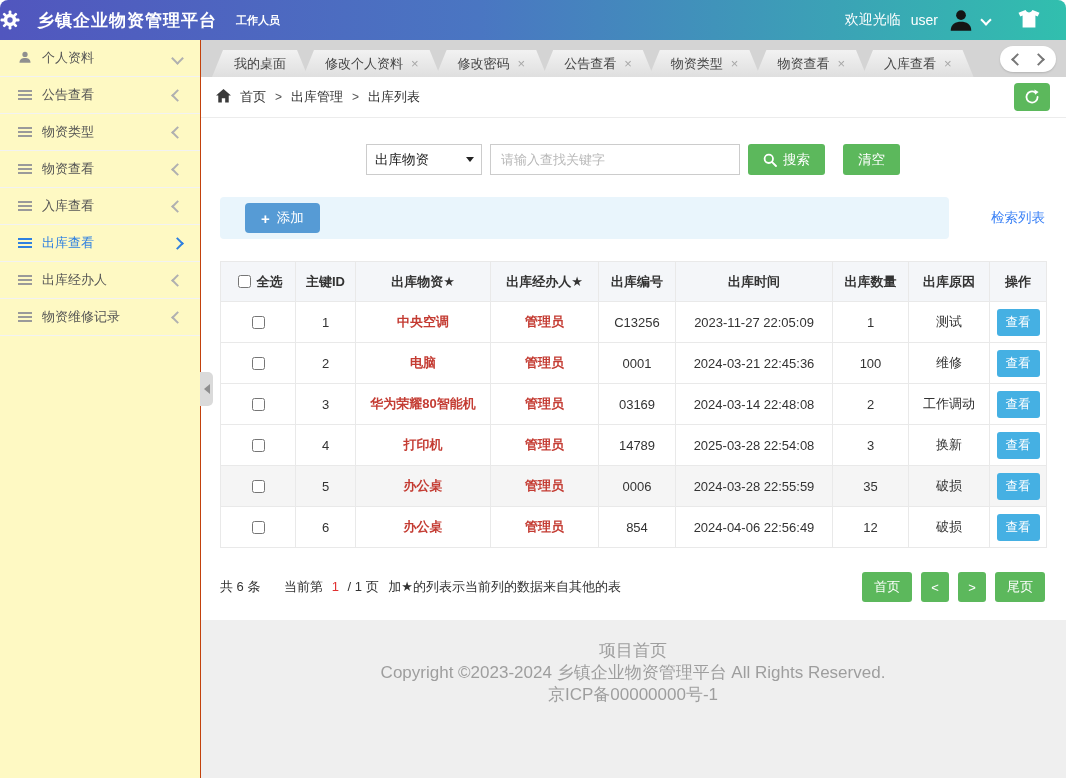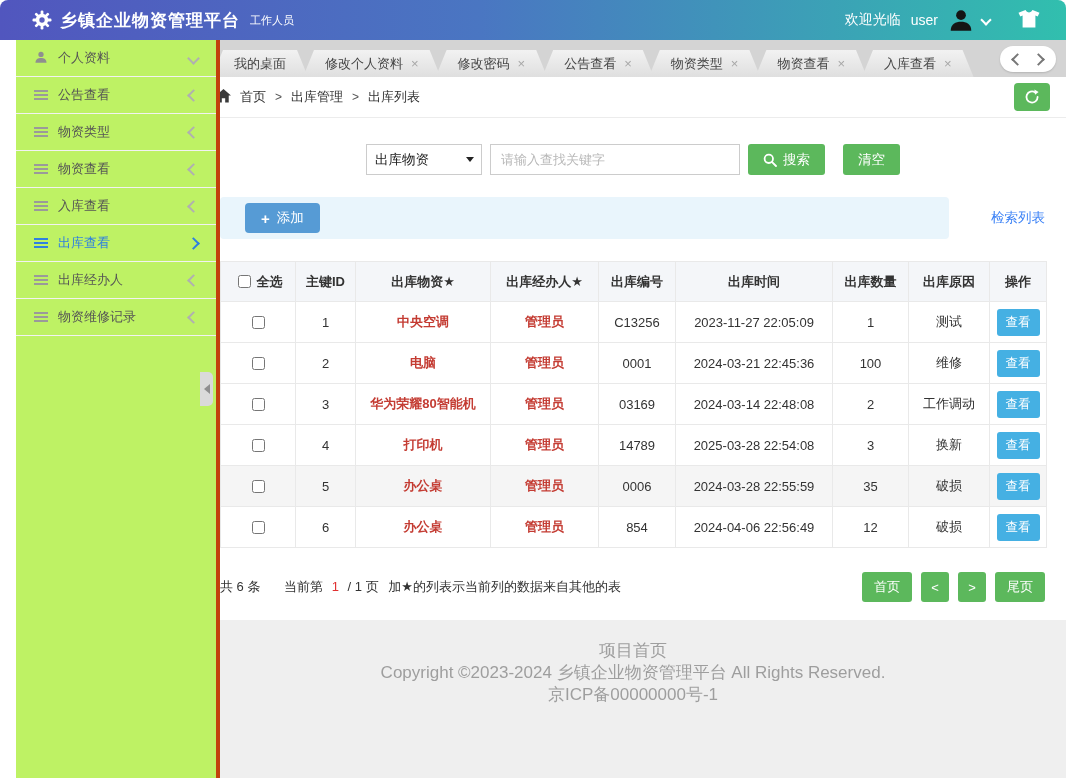--- a/index.html
+++ b/index.html
@@ -3,36 +3,36 @@
 <meta charset="utf-8">
 <style>
   html,body{margin:0;padding:0;}
   body{font-family:"Liberation Sans","DejaVu Sans",sans-serif;background:#fff;}
   .page{position:relative;width:1066px;height:778px;overflow:hidden;background:#fff;}
 
   
   .header{position:absolute;top:0;left:0;right:0;height:40px;
     background:linear-gradient(90deg,#5156be 0%,#4a76c2 45%,#31bfae 100%);
     border-radius:8px 8px 0 0;display:flex;align-items:center;color:#fff;z-index:10;}
-  .brand{display:flex;align-items:center;padding-left:32px;gap:8px;}
+  .brand{display:flex;align-items:center;padding-left:0;gap:17px;}
   .brand-title{font-size:17px;font-weight:bold;letter-spacing:1px;}
-  .brand-sub{font-size:11px;font-weight:normal;margin-left:2px;margin-top:0;}
+  .brand-sub{font-size:11px;font-weight:bold;margin-left:2px;margin-top:0;}
   .header-right{margin-left:auto;display:flex;align-items:center;padding-right:26px;font-size:14px;}
   .welcome{margin-right:10px;}
   .username{margin-right:10px;}
   .avatar{display:inline-flex;margin-right:8px;}
   .hdr-chev{margin-right:28px;}
   .chev{display:inline-block;width:7px;height:7px;border-left:2px solid #b0b0b0;border-bottom:2px solid #b0b0b0;}
   .chev[data-dir="down"]{transform:rotate(-45deg);}
   .chev[data-dir="left"]{transform:rotate(45deg);}
   .chev[data-dir="right"]{transform:rotate(-135deg);}
   .chev.white{border-color:#fff;width:6px;height:6px;}
 
   
-  .sidebar{position:absolute;top:40px;left:16px;width:200px;bottom:0;background:#bef264;border-right:4px solid #c2410c;z-index:5;}
+  .sidebar{position:absolute;top:40px;left:0;width:200px;bottom:0;background:#fef9c3;border-right:1px solid #c2410c;z-index:5;}
   .side-item{height:36px;display:flex;align-items:center;padding:0 18px;border-bottom:1px solid #f2f2f2;color:#555;font-size:13px;cursor:pointer;}
   .side-item .side-label{margin-left:10px;}
   .side-item .side-arrow{margin-left:auto;}
   .icon-menu{width:14px;height:2px;background:#9a9a9a;position:relative;display:inline-block;flex:0 0 auto;}
   .icon-menu::before,.icon-menu::after{content:"";position:absolute;left:0;width:14px;height:2px;background:#9a9a9a;}
   .icon-menu::before{top:-4px;}
   .icon-menu::after{top:4px;}
   .side-item.active{color:#2f80e0;}
   .side-item.active .icon-menu,.side-item.active .icon-menu::before,.side-item.active .icon-menu::after{background:#2f80e0;}
   .side-item.active .chev{border-color:#2f80e0;}

